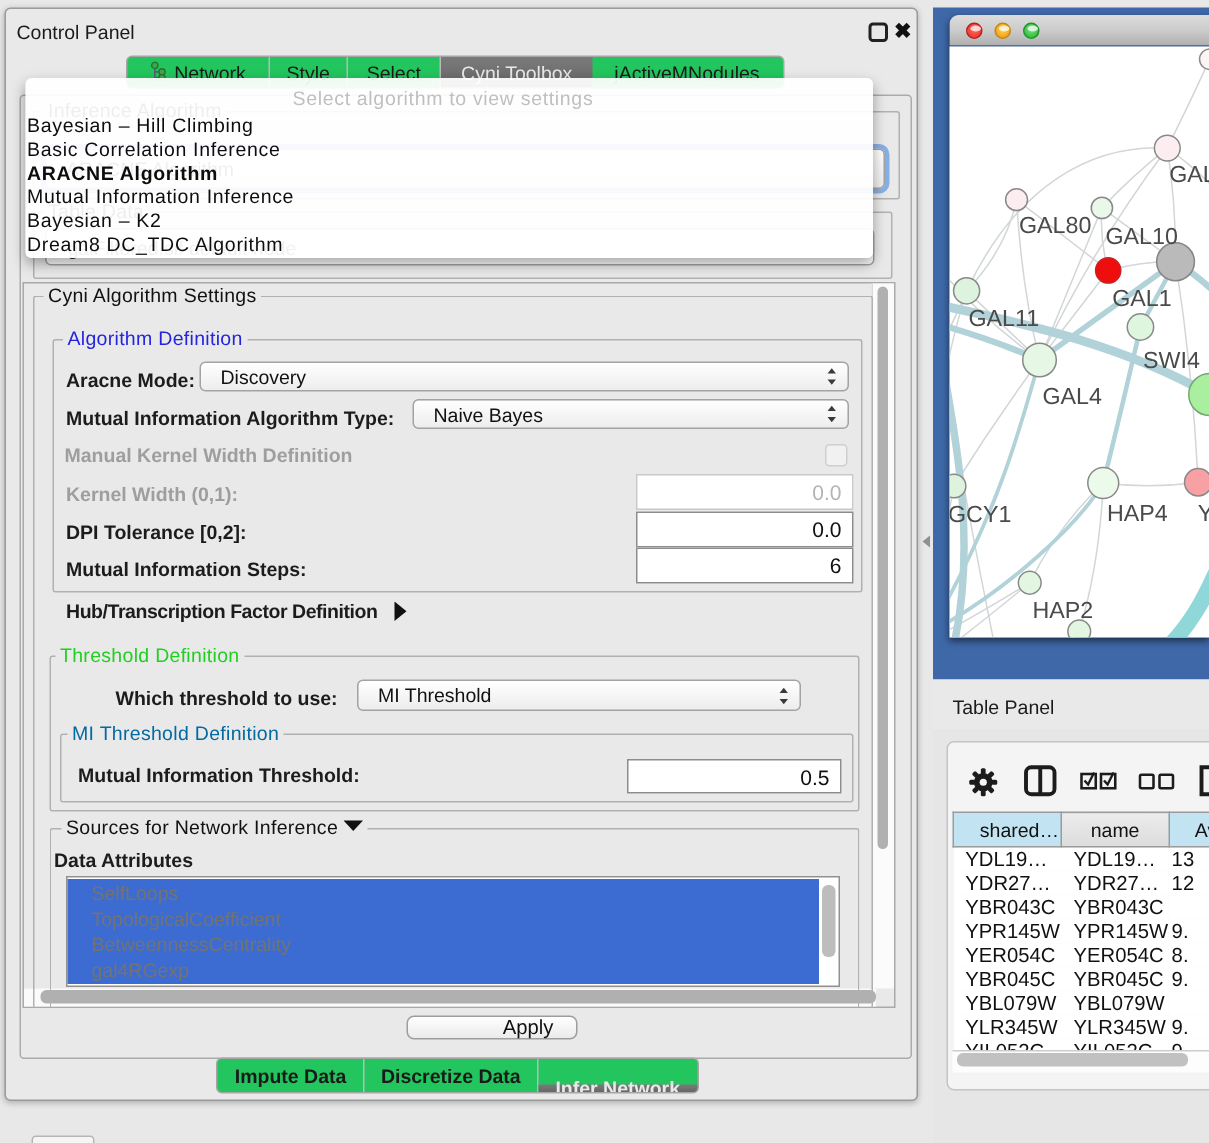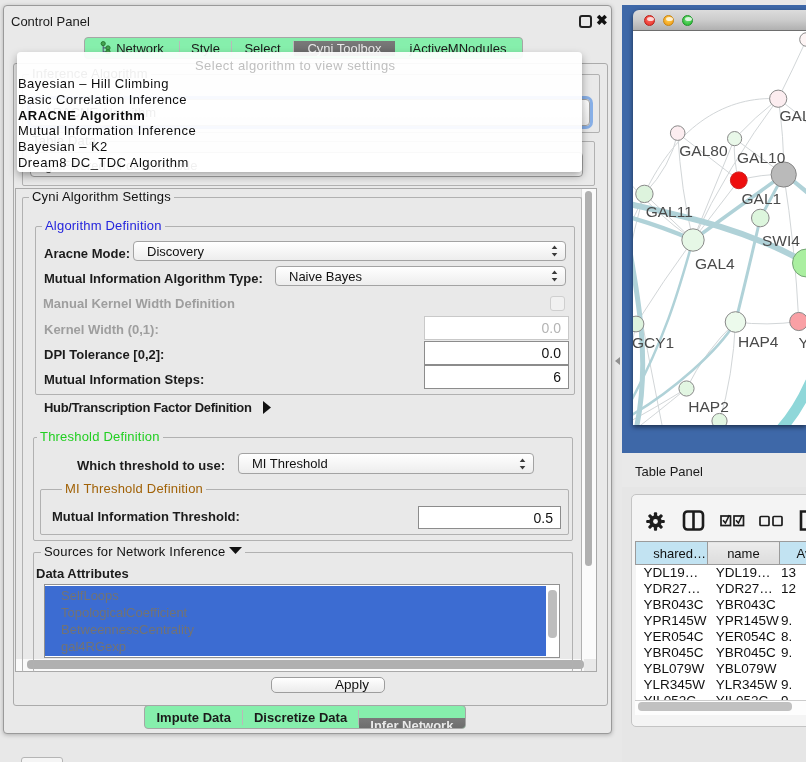--- a/index.html
+++ b/index.html
@@ -7,21 +7,21 @@
        font-family:"Liberation Sans", sans-serif;}
   .abs{position:absolute;}
   #app{position:relative;width:806px;height:762px;}
   
   #cp{left:3px;top:5px;width:607px;height:727px;background:#e9e9e9;
       border:1px solid #9a9a9a;border-radius:4px;box-shadow:0 1px 4px rgba(0,0,0,.25);}
   #cp-title{left:7px;top:8px;font-size:13px;color:#1b1b1b;}
   #float-btn{left:575px;top:9px;width:9px;height:9px;border:2px solid #222;border-radius:3px;}
   #close-btn{left:592px;top:6px;font-size:14px;font-weight:bold;color:#111;}
   
-  .strip{display:flex;background:#86efac;border:1px solid #a6a6a6;border-radius:4px;overflow:hidden;align-items:center;}
+  .strip{display:flex;background:#22c55e;border:1px solid #a6a6a6;border-radius:4px;overflow:hidden;}
   .seg{font-size:13px;color:#1a1a1a;display:flex;align-items:center;justify-content:center;
        border-right:1px solid #b9b9b9;box-sizing:border-box;}
   .seg:last-child{border-right:none;}
   .seg.sel{background:linear-gradient(#7a7a7a,#676767);color:#e9e9e9;border-right:none;}
   
   #tabpanel{left:9px;top:57px;width:593px;height:641px;border:1px solid #ababab;
             border-radius:3px;background:#e9e9e9;}
   .grp{position:absolute;border:1px solid #b1b1b1;border-radius:2px;}
   .grp-title{position:absolute;top:-8px;font-size:13px;letter-spacing:.2px;background:#e9e9e9;padding:0 3px;line-height:14px;}
   .lbl{position:absolute;font-size:13px;font-weight:bold;color:#1c1c1c;}
@@ -161,21 +161,21 @@
       <div class="lbl" style="left:63px;top:394px;">Which threshold to use:</div>
       <div class="combo" style="left:224px;top:389px;width:296px;height:21px;">
         <span class="ctext">MI Threshold</span>
         <svg width="7" height="12" viewBox="0 0 7 12">
             <path d="M3.5 0.5 L6.3 4 L0.7 4 Z" fill="#3a3a3a"></path>
             <path d="M3.5 11.5 L0.7 8 L6.3 8 Z" fill="#3a3a3a"></path>
           </svg>
       </div>
 
       <div class="grp" style="left:26px;top:425px;width:527px;height:44px;">
-        <span class="grp-title" style="left:21px;color:#a16207;">MI Threshold Definition</span>
+        <span class="grp-title" style="left:4px;color:#0369a1;">MI Threshold Definition</span>
       </div>
       <div class="lbl" style="left:38px;top:445px;">Mutual Information Threshold:</div>
       <div class="tfield" style="left:404px;top:442px;width:143px;height:23px;border:1px solid #8c8c8c;
            line-height:23px;">0.5</div>
 
       <div class="grp" style="left:19px;top:488px;width:538px;height:119px;border-bottom:none;">
         <span class="grp-title" style="left:7px;color:#111;">Sources for Network Inference
           <svg width="13" height="9" viewBox="0 0 13 9" style="vertical-align:1px;">
               <path d="M0 1 L13 1 L6.5 8 Z" fill="#111"></path>
             </svg>

